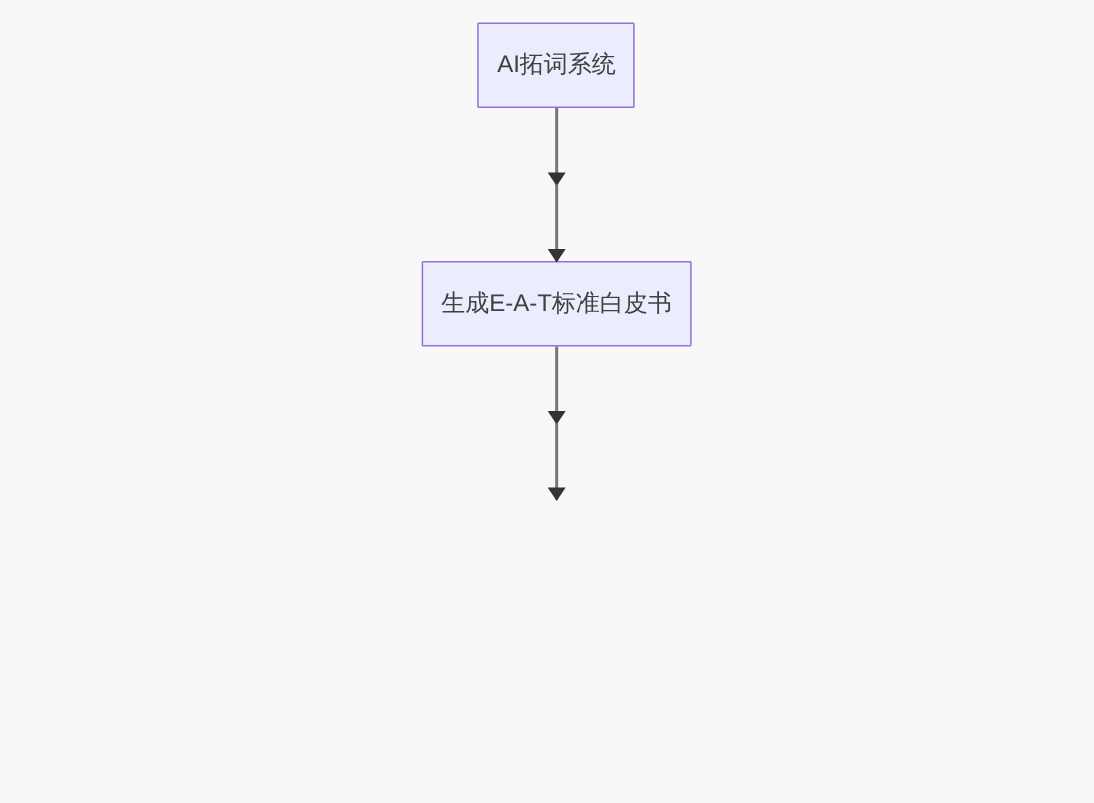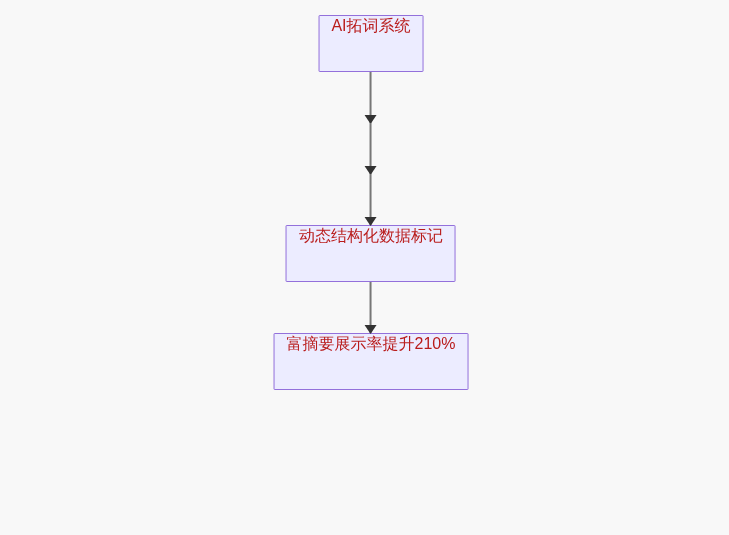--- a/index.html
+++ b/index.html
@@ -25,26 +25,26 @@
     flex-direction: column;
     align-items: center;
     position: absolute;
     left: 371px;
     top: 15px;
     transform: translateX(-50%);
   }
   .node {
     background: #ECECFF;
     border: 1px solid #9370DB;
-    color: #b91c1c;
+    color: #404040;
     font-size: 16px;
     height: 57px;
     padding: 0 12px;
     display: flex;
-    align-items: flex-start;
+    align-items: center;
     justify-content: center;
     white-space: nowrap;
     border-radius: 1px;
   }
   .edge {
     position: relative;
     width: 2px;
     height: 51px;
     background: #777777;
   }
@@ -72,31 +72,28 @@
 
     <div class="edge">
       <span class="arrowhead"></span>
     </div>
 
 
     <div class="edge">
       <span class="arrowhead"></span>
     </div>
 
-
-    <div class="edge">
-      <span class="arrowhead"></span>
-    </div>
-
     <div class="node">
-      <span>动态结构化数据标记</span>
+      <span>生成E-A-T标准白皮书</span>
     </div>
 
     <div class="edge">
       <span class="arrowhead"></span>
     </div>
 
-    <div class="node">
-      <span>富摘要展示率提升210%</span>
+
+    <div class="edge">
+      <span class="arrowhead"></span>
     </div>
+
 
   </div>
 </div>
 
 </body></html>

